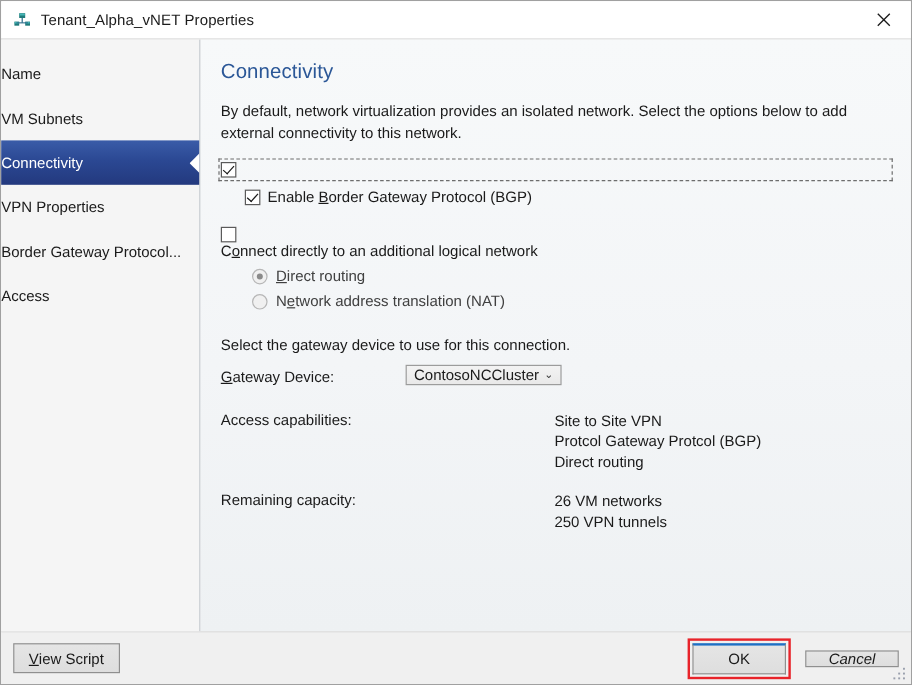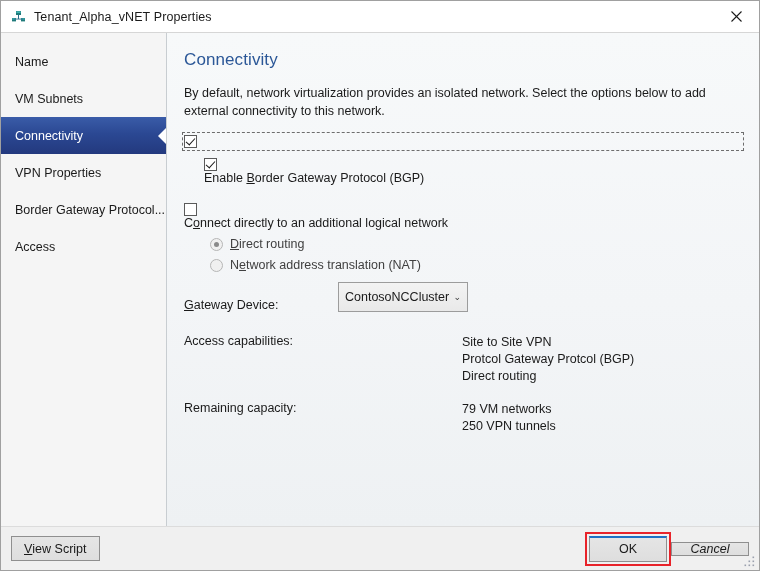--- a/index.html
+++ b/index.html
@@ -64,21 +64,21 @@
     flex: 0 0 166px;
     background: #f5f5f5;
     border-right: 1px solid #c8cdd1;
     padding-top: 10px;
     position: relative;
     z-index: 2;
   }
   .nav-item {
     height: 37px;
     display: flex; align-items: center;
-    padding-left: 14px;
+    padding-left: 0;
     font-size: 12.5px;
     color: #1a1a1a;
     position: relative;
     cursor: default;
     white-space: nowrap;
     overflow: hidden;
   }
   .nav-item.selected {
     background: linear-gradient(to bottom, #3a5ca8 0%, #2b4893 45%, #23397e 100%);
     color: #ffffff;
@@ -164,39 +164,39 @@
     position: absolute;
     left: 3px; top: 3px;
     width: 5px; height: 5px;
     border-radius: 50%;
     background: #8a8a8a;
   }
   .lbl { line-height: 15px; white-space: nowrap; }
   .lbl u { text-decoration: underline; }
   .muted { color: #404040; }
 
-  .indent-1 { margin-left: 20px; margin-top: 6px; flex-direction: column; }
+  .indent-1 { margin-left: 20px; margin-top: 6px; }
   .indent-2 { margin-left: 26px; margin-top: 6px; }
 
   
   #gateway-instruction {
     font-size: 12.5px;
     color: #1a1a1a;
     margin-top: 22px;
   }
   #gateway-row {
     display: flex; align-items: flex-end;
     margin-top: 9px;
   }
   #gateway-label {
     font-size: 12.5px; color: #1a1a1a;
     width: 154px; flex: 0 0 154px;
   }
   #gateway-combo {
-    width: 130px; height: 30px;
+    width: 130px; height: 17px;
     background: linear-gradient(to bottom, #f3f3f3 0%, #e9e9e9 100%);
     border: 1px solid #9c9c9c;
     display: flex; align-items: center;
     padding: 0 6px;
     font-size: 12.5px; color: #1a1a1a;
     cursor: default;
     justify-content: space-between;
   }
   #gateway-combo .chev {
     font-size: 9px; color: #3a3a3a; line-height: 1;
@@ -231,21 +231,21 @@
     font-size: 12.5px;
     color: #1a1a1a;
     display: flex; align-items: center; justify-content: center;
     cursor: default;
     padding: 0 12px;
   }
   .btn u { text-decoration: underline; }
   #view-script-button { min-width: 80px; }
   #right-buttons {
     margin-left: auto;
-    display: flex; align-items: center; 
+    display: flex; align-items: center; gap: 12px;
   }
   #ok-wrapper {
     border: 2px solid #e8232a;
     padding: 2px;
     display: inline-block;
     line-height: 0;
   }
   #ok-button {
     border-top: 2px solid #1e6fc4;
     min-width: 78px;
@@ -333,20 +333,21 @@
       <div class="check-row indent-2">
         <span class="rb selected"></span>
         <span class="lbl muted"><u>D</u><span>irect routing</span></span>
       </div>
 
       <div class="check-row indent-2">
         <span class="rb"></span>
         <span class="lbl muted"><span>N</span><u>e</u><span>twork address translation (NAT)</span></span>
       </div>
 
+      <div id="gateway-instruction">Select the gateway device to use for this connection.</div>
 
       <div id="gateway-row">
         <span id="gateway-label"><u>G</u><span>ateway Device:</span></span>
         <div id="gateway-combo">
           <span>ContosoNCCluster</span>
           <span class="chev">⌄</span>
         </div>
       </div>
 
       <div id="info-table">
@@ -354,21 +355,21 @@
           <div class="info-key">Access capabilities:</div>
           <div class="info-vals">
             <div>Site to Site VPN</div>
             <div>Protcol Gateway Protcol (BGP)</div>
             <div>Direct routing</div>
           </div>
         </div>
         <div class="info-row">
           <div class="info-key">Remaining capacity:</div>
           <div class="info-vals">
-            <div>79 VM networks</div>
+            <div>26 VM networks</div>
             <div>250 VPN tunnels</div>
           </div>
         </div>
       </div>
 
     </div>
   </div>
 
   <div id="buttonbar">
     <div class="btn" id="view-script-button">

